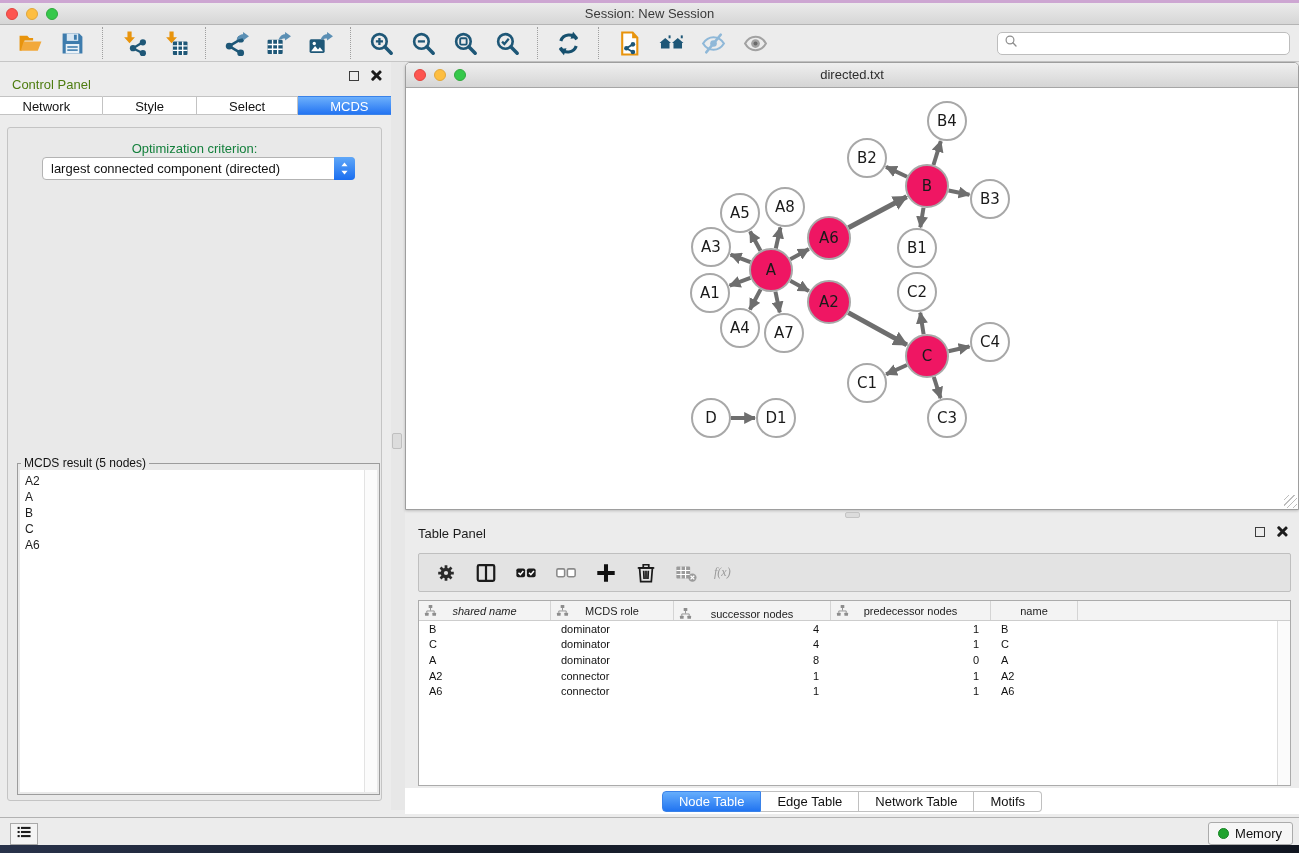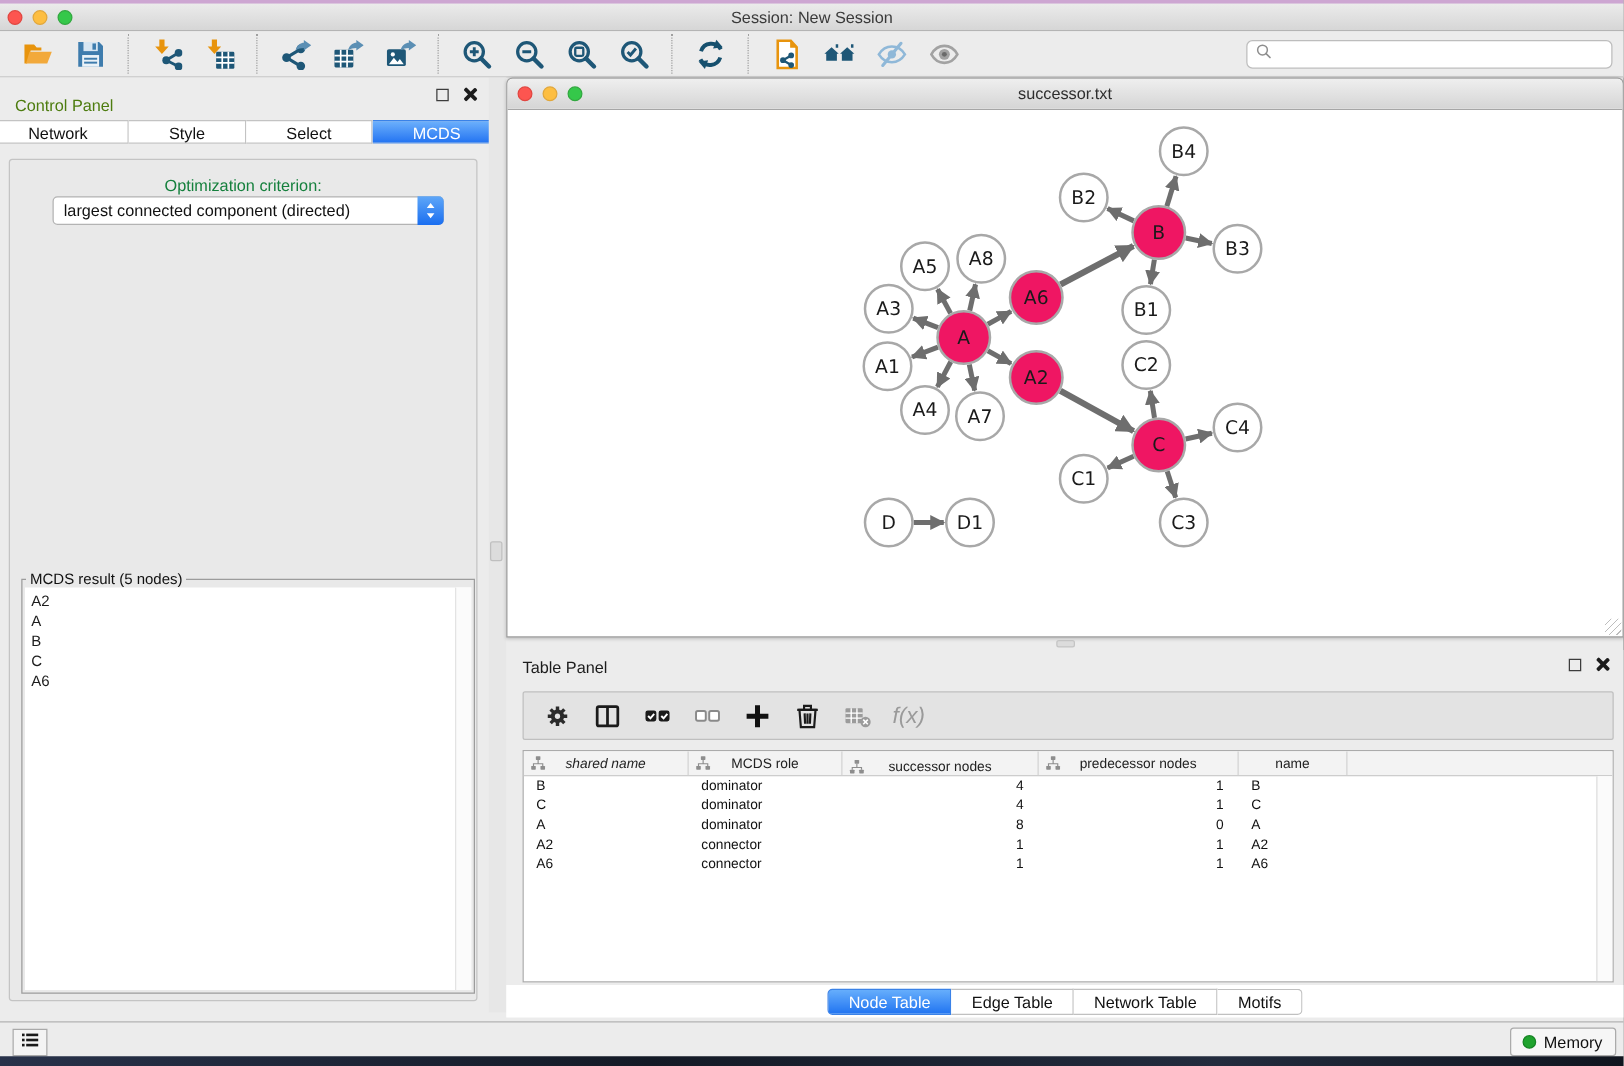--- a/index.html
+++ b/index.html
@@ -91,21 +91,21 @@
   .nw-grip{position:absolute;right:1px;bottom:1px;width:13px;height:13px;
     background:repeating-linear-gradient(135deg,transparent 0 3px,#bdbdbd 3px 4px);}
 
   
   .table-panel{position:absolute;left:405px;top:520px;width:894px;height:297px;background:#ececec;}
   .tp-title{position:absolute;left:13px;top:6px;font-size:13px;color:#1c1c1c;}
   .tp-toolbar{position:absolute;left:13px;right:8px;top:33px;height:39px;background:#e3e3e3;
     border:1px solid #bfbfbf;border-radius:2px;display:flex;align-items:center;padding-left:7px;}
   .tt-btn{width:24px;height:24px;margin:0 8px;display:inline-flex;align-items:center;justify-content:center;}
   .tt-btn svg{width:22px;height:22px;}
-  .tt-btn.fx{width:auto;font-family:Liberation Sans, sans-serif;font-style:italic;font-size:18px;color:#9a9a9a;}
+  .tt-btn.fx{width:auto;font-family:Liberation Serif, serif;font-style:italic;font-size:12px;color:#9a9a9a;}
   .tp-table{position:absolute;left:13px;right:8px;top:80px;height:186px;background:#fff;
     border:1px solid #ababab;overflow:hidden;}
   #table-head{display:flex;height:20px;background:#f3f3f3;border-bottom:1px solid #cdcdcd;}
   .th{position:relative;display:flex;align-items:center;justify-content:center;font-size:11px;color:#222;
     border-right:1px solid #d4d4d4;flex:none;}
   .th .attr-ic{position:absolute;left:5px;width:13px;height:13px;}
   .th-filler{flex:1;}
   #table-body .tr{display:flex;height:15.6px;align-items:center;font-size:11px;color:#111;}
   .td{flex:none;white-space:nowrap;overflow:hidden;}
   .td.al{padding-left:10px;text-align:left;}
@@ -338,21 +338,21 @@
     <span class="v-grip"></span>
   </div>
 
   <div class="network-window">
     <div class="nw-titlebar">
       <div class="traffic" style="top:6px;left:8px">
         <span class="tl red"></span>
         <span class="tl yellow"></span>
         <span class="tl green"></span>
       </div>
-      <div class="nw-title">successor.txt</div>
+      <div class="nw-title">directed.txt</div>
     </div>
     <div class="nw-canvas">
       <svg id="graph-svg" width="892" height="421">
           <defs>
             <marker id="arrowhead" viewBox="0 0 10 10" refX="9" refY="5" markerWidth="3" markerHeight="3" orient="auto">
               <path d="M0 0 L10 5 L0 10 Z" fill="#6E6E6E"></path>
             </marker>
           </defs>
           <line x1="344.4146596993366" y1="188.76168568713538" x2="323.64964301426966" y2="196.5911182077344" stroke="#6E6E6E" stroke-width="4" marker-end="url(#arrowhead)"></line>
           <line x1="384.2627090485895" y1="191.62770154404936" x2="402.8617132673837" y2="201.8892211130393" stroke="#6E6E6E" stroke-width="4" marker-end="url(#arrowhead)"></line>

